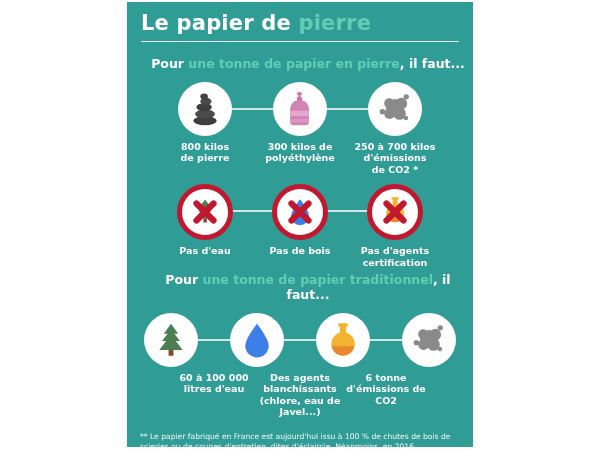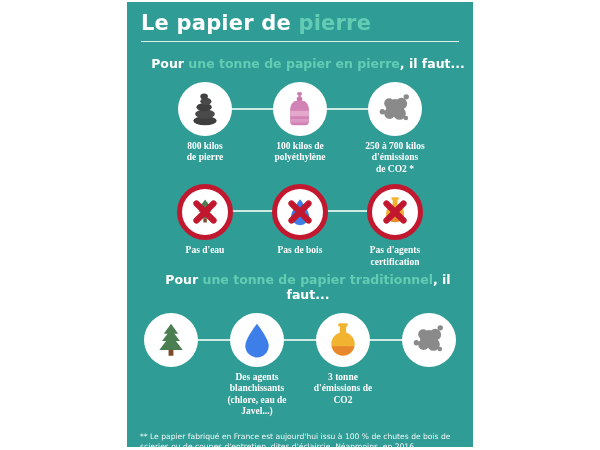--- a/index.html
+++ b/index.html
@@ -16,21 +16,21 @@
   .icons-row .connector { position:absolute; height:2px; background:#CFEAE3; top:26px; z-index:0; }
   .row3 .col { width:95px; display:flex; justify-content:center; }
   .row3 .connector { left:78px; width:190px; }
   .row4 .col { width:86px; display:flex; justify-content:center; }
   .row4 .connector { left:48px; width:258px; }
   .circle { position:relative; z-index:1; width:54px; height:54px; border-radius:50%;
             background:#ffffff; display:flex; align-items:center; justify-content:center; }
   .circle svg { width:36px; height:36px; display:block; }
   .circle.no { width:56px; height:56px; border:5px solid #C2182F; }
   .circle.no svg { width:38px; height:38px; }
-  .labels-row { display:flex; justify-content:center; margin-top:5px;font-family:Liberation Serif, serif; }
+  .labels-row { display:flex; justify-content:center; margin-top:5px; }
   .labels-row .col { text-align:center; font-size:9.5px; font-weight:bold; line-height:1.2;
                      white-space:pre-line; }
   .labels-row.row3 .col { width:95px; }
   .labels-row.row4 .col { width:86px; }
   .footnotes { padding:0 13px; margin-top:14px; color:rgba(255,255,255,.92); }
   .footnote { font-size:7.6px; line-height:1.4; margin-bottom:6px; }
 </style>
 </head>
 <body>
 
@@ -110,21 +110,21 @@
           <div class="circle">
             <svg viewBox="0 0 40 40">
               <use href="#ic-co2"></use>
             </svg>
           </div>
         </div>
     </div>
     <div class="labels-row row3">
       <div class="col">800 kilos
 de pierre</div>
-      <div class="col">100 kilos de
+      <div class="col">300 kilos de
 polyéthylène</div>
       <div class="col">250 à 700 kilos
 d'émissions
 de CO2 *</div>
     </div>
 
     <div class="icons-row row3" style="margin-top:9px">
       <div class="connector"></div>
       <div class="col">
           <div class="circle no">
@@ -191,25 +191,27 @@
         </div>
       <div class="col">
           <div class="circle">
             <svg viewBox="0 0 40 40">
               <use href="#ic-co2"></use>
             </svg>
           </div>
         </div>
     </div>
     <div class="labels-row row4">
+      <div class="col">60 à 100 000
+litres d'eau</div>
       <div class="col">Des agents
 blanchissants
 (chlore, eau de
 Javel...)</div>
-      <div class="col">3 tonne
+      <div class="col">6 tonne
 d'émissions de
 CO2</div>
     </div>
 
     <div class="footnotes">
       <p class="footnote">** Le papier fabriqué en France est aujourd'hui issu à 100 % de chutes de bois de scieries ou de coupes d'entretien, dites d'éclaircie. Néanmoins, en 2016, l'Hexagone importait plus de pâte à papier qu'il n'en produisait. Aujourd'hui, 62 % des papiers et cartons sont recyclés en France, selon Copacel.</p>
     </div>
 
   </div>
 </div>

